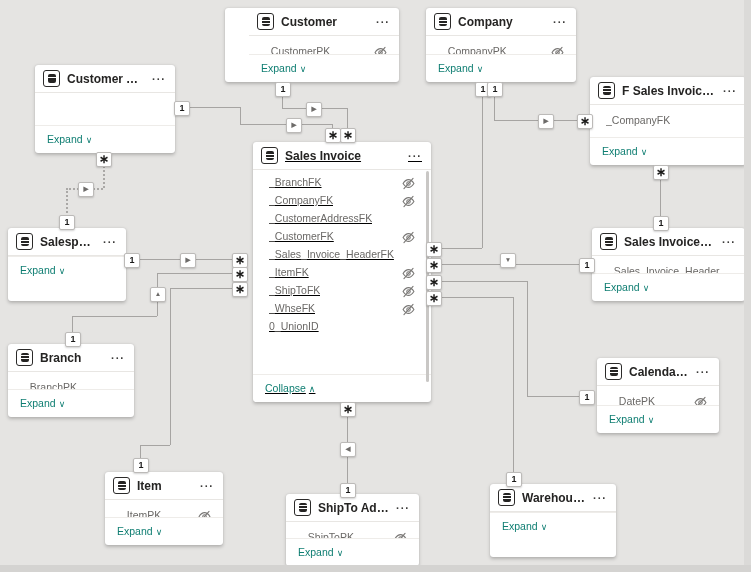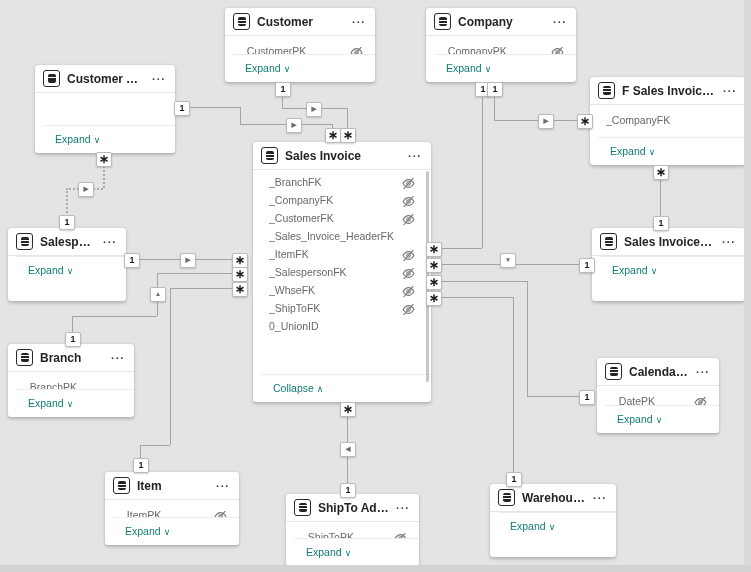--- a/index.html
+++ b/index.html
@@ -23,21 +23,21 @@
     background:linear-gradient(to bottom,#252423 0 2.5px,#fff 2.5px 3.5px,#252423 3.5px 5.5px,#fff 5.5px 6.5px,#252423 6.5px 9px);}
   .card-title{font-size:12px;font-weight:700;color:#252423;flex:1;
     white-space:nowrap;overflow:hidden;text-overflow:ellipsis;}
   .menu-btn{color:#3b3a39;font-size:11px;font-weight:700;letter-spacing:1px;cursor:pointer;flex:0 0 auto;}
   .fields{flex:1 1 auto;padding-top:3px;overflow:hidden;}
   .field-row{display:flex;align-items:center;justify-content:space-between;
     height:24px;padding:0 12px 0 16px;}
   .card.compact .field-row{height:18px;padding-right:16px;}
   .fname{font-size:10.5px;color:#6a6866;white-space:nowrap;overflow:hidden;text-overflow:ellipsis;}
   .eye{width:13px;height:13px;color:#7a7876;flex:0 0 auto;margin-left:6px;}
-  .card-footer{flex:0 0 auto;padding:3px 0 6px 12px;border-top:1px solid #eeece9;margin-left:8px;}
+  .card-footer{flex:0 0 auto;padding:3px 0 6px 12px;border-top:1px solid #eeece9;}
   .expand{font-size:10.5px;color:#0f7e72;cursor:pointer;white-space:nowrap;}
   .expand .chev{font-size:9px;margin-left:3px;}
   .mini-scroll{position:absolute;top:29px;bottom:20px;right:2px;width:3px;
     background:#c9c7c5;border-radius:2px;z-index:11;}
 
   
   .seg{position:absolute;background:#a6a4a2;z-index:5;}
   .seg.dash-h{background:none;height:0 !important;border-top:2px dotted #aaa8a6;}
   .seg.dash-v{background:none;width:0 !important;border-left:2px dotted #aaa8a6;}
 
@@ -81,21 +81,21 @@
     <div class="seg" style="left: 156.5px; top: 273px; height: 43px; width: 1px;"></div>
     <div class="seg" style="left: 157px; top: 272.5px; width: 82px; height: 1px;"></div>
     <div class="seg" style="left: 170px; top: 287.5px; width: 69px; height: 1px;"></div>
     <div class="seg" style="left: 169.5px; top: 288px; height: 157px; width: 1px;"></div>
     <div class="seg" style="left: 140px; top: 444.5px; width: 30px; height: 1px;"></div>
     <div class="seg" style="left: 139.5px; top: 445px; height: 19px; width: 1px;"></div>
     <div class="seg" style="left: 346.5px; top: 408px; height: 81px; width: 1px;"></div>
     <div class="seg dash-v" style="left: 102.5px; top: 158px; height: 30px; width: 1px;"></div>
     <div class="seg dash-h" style="left: 66px; top: 187.5px; width: 37px; height: 1px;"></div>
     <div class="seg dash-v" style="left: 65.5px; top: 188px; height: 33px; width: 1px;"></div>
-    <div class="card" style="left: 225px; top: 8px; width: 150px; height: 74px;">
+    <div class="card" style="left: 225px; top: 8px; width: 150px; height: 74px; padding-left: 24px;">
       <div class="card-header">
         <span class="tbl-icon">
           <i></i>
         </span>
         <span class="card-title">Customer</span>
         <span class="menu-btn">···</span>
       </div>
       <div class="fields">
         <div class="field-row">
           <span class="fname">_CustomerPK</span>
@@ -150,21 +150,21 @@
         <span class="menu-btn">···</span>
       </div>
       <div class="fields">
         <div class="field-row">
           <span class="fname">_CompanyFK</span>
         </div>
         <div class="field-row"></div>
       </div>
       <div class="card-footer"><span class="expand"><span>Expand</span><span class="chev">∨</span></span></div>
     </div>
-    <div class="card compact" style="left: 253px; top: 142px; width: 178px; height: 260px;">
+    <div class="card compact" style="left: 253px; top: 142px; width: 178px; height: 260px; text-decoration: underline;">
       <div class="card-header">
         <span class="tbl-icon">
           <i></i>
         </span>
         <span class="card-title">Sales Invoice</span>
         <span class="menu-btn">···</span>
       </div>
       <div class="fields">
         <div class="field-row">
           <span class="fname">_BranchFK</span>
@@ -176,56 +176,51 @@
         </div>
         <div class="field-row">
           <span class="fname">_CompanyFK</span>
           <span class="eye"><svg viewBox="0 0 12 12" width="13" height="13" fill="none" stroke="currentColor" stroke-width="1" stroke-linecap="round">
               <path d="M1 6 C2.6 3.4 4.4 2.4 6 2.4 C7.6 2.4 9.4 3.4 11 6 C9.4 8.6 7.6 9.6 6 9.6 C4.4 9.6 2.6 8.6 1 6 Z"></path>
               <circle cx="6" cy="6" r="1.6"></circle>
               <line x1="1.8" y1="10.8" x2="10.2" y2="1.2"></line>
             </svg></span>
         </div>
         <div class="field-row">
+          <span class="fname">_CustomerAddressFK</span>
+        </div>
+        <div class="field-row">
           <span class="fname">_CustomerFK</span>
           <span class="eye"><svg viewBox="0 0 12 12" width="13" height="13" fill="none" stroke="currentColor" stroke-width="1" stroke-linecap="round">
               <path d="M1 6 C2.6 3.4 4.4 2.4 6 2.4 C7.6 2.4 9.4 3.4 11 6 C9.4 8.6 7.6 9.6 6 9.6 C4.4 9.6 2.6 8.6 1 6 Z"></path>
               <circle cx="6" cy="6" r="1.6"></circle>
               <line x1="1.8" y1="10.8" x2="10.2" y2="1.2"></line>
             </svg></span>
         </div>
         <div class="field-row">
           <span class="fname">_Sales_Invoice_HeaderFK</span>
         </div>
         <div class="field-row">
           <span class="fname">_ItemFK</span>
           <span class="eye"><svg viewBox="0 0 12 12" width="13" height="13" fill="none" stroke="currentColor" stroke-width="1" stroke-linecap="round">
               <path d="M1 6 C2.6 3.4 4.4 2.4 6 2.4 C7.6 2.4 9.4 3.4 11 6 C9.4 8.6 7.6 9.6 6 9.6 C4.4 9.6 2.6 8.6 1 6 Z"></path>
               <circle cx="6" cy="6" r="1.6"></circle>
               <line x1="1.8" y1="10.8" x2="10.2" y2="1.2"></line>
             </svg></span>
         </div>
         <div class="field-row">
-          <span class="fname">_SalespersonFK</span>
+          <span class="fname">_ShipToFK</span>
           <span class="eye"><svg viewBox="0 0 12 12" width="13" height="13" fill="none" stroke="currentColor" stroke-width="1" stroke-linecap="round">
               <path d="M1 6 C2.6 3.4 4.4 2.4 6 2.4 C7.6 2.4 9.4 3.4 11 6 C9.4 8.6 7.6 9.6 6 9.6 C4.4 9.6 2.6 8.6 1 6 Z"></path>
               <circle cx="6" cy="6" r="1.6"></circle>
               <line x1="1.8" y1="10.8" x2="10.2" y2="1.2"></line>
             </svg></span>
         </div>
         <div class="field-row">
           <span class="fname">_WhseFK</span>
-          <span class="eye"><svg viewBox="0 0 12 12" width="13" height="13" fill="none" stroke="currentColor" stroke-width="1" stroke-linecap="round">
-              <path d="M1 6 C2.6 3.4 4.4 2.4 6 2.4 C7.6 2.4 9.4 3.4 11 6 C9.4 8.6 7.6 9.6 6 9.6 C4.4 9.6 2.6 8.6 1 6 Z"></path>
-              <circle cx="6" cy="6" r="1.6"></circle>
-              <line x1="1.8" y1="10.8" x2="10.2" y2="1.2"></line>
-            </svg></span>
-        </div>
-        <div class="field-row">
-          <span class="fname">_ShipToFK</span>
           <span class="eye"><svg viewBox="0 0 12 12" width="13" height="13" fill="none" stroke="currentColor" stroke-width="1" stroke-linecap="round">
               <path d="M1 6 C2.6 3.4 4.4 2.4 6 2.4 C7.6 2.4 9.4 3.4 11 6 C9.4 8.6 7.6 9.6 6 9.6 C4.4 9.6 2.6 8.6 1 6 Z"></path>
               <circle cx="6" cy="6" r="1.6"></circle>
               <line x1="1.8" y1="10.8" x2="10.2" y2="1.2"></line>
             </svg></span>
         </div>
         <div class="field-row">
           <span class="fname">0_UnionID</span>
         </div>
         <div class="field-row">
@@ -246,20 +241,25 @@
       <div class="card-footer"><span class="expand"><span>Expand</span><span class="chev">∨</span></span></div>
     </div>
     <div class="card" style="left: 592px; top: 228px; width: 153px; height: 73px;">
       <div class="card-header">
         <span class="tbl-icon">
           <i></i>
         </span>
         <span class="card-title">Sales Invoice Header</span>
         <span class="menu-btn">···</span>
       </div>
+      <div class="fields">
+        <div class="field-row">
+          <span class="fname">_Sales_Invoice_HeaderPK</span>
+        </div>
+      </div>
       <div class="card-footer"><span class="expand"><span>Expand</span><span class="chev">∨</span></span></div>
     </div>
     <div class="card" style="left: 8px; top: 344px; width: 126px; height: 73px;">
       <div class="card-header">
         <span class="tbl-icon">
           <i></i>
         </span>
         <span class="card-title">Branch</span>
         <span class="menu-btn">···</span>
       </div>
@@ -283,21 +283,21 @@
           <span class="fname">_DatePK</span>
           <span class="eye"><svg viewBox="0 0 12 12" width="13" height="13" fill="none" stroke="currentColor" stroke-width="1" stroke-linecap="round">
               <path d="M1 6 C2.6 3.4 4.4 2.4 6 2.4 C7.6 2.4 9.4 3.4 11 6 C9.4 8.6 7.6 9.6 6 9.6 C4.4 9.6 2.6 8.6 1 6 Z"></path>
               <circle cx="6" cy="6" r="1.6"></circle>
               <line x1="1.8" y1="10.8" x2="10.2" y2="1.2"></line>
             </svg></span>
         </div>
       </div>
       <div class="card-footer"><span class="expand"><span>Expand</span><span class="chev">∨</span></span></div>
     </div>
-    <div class="card" style="left: 105px; top: 472px; width: 134px; height: 73px;">
+    <div class="card" style="left: 105px; top: 472px; width: 118px; height: 73px;">
       <div class="card-header">
         <span class="tbl-icon">
           <i></i>
         </span>
         <span class="card-title">Item</span>
         <span class="menu-btn">···</span>
       </div>
       <div class="fields">
         <div class="field-row">
           <span class="fname">_ItemPK</span>

